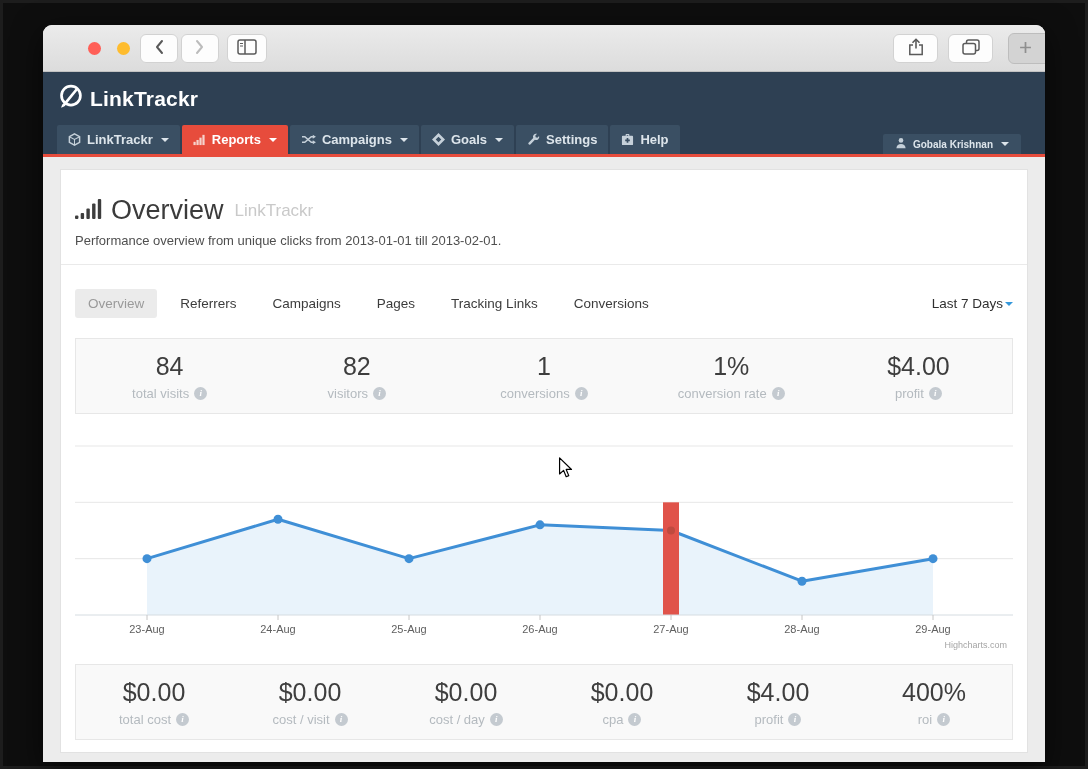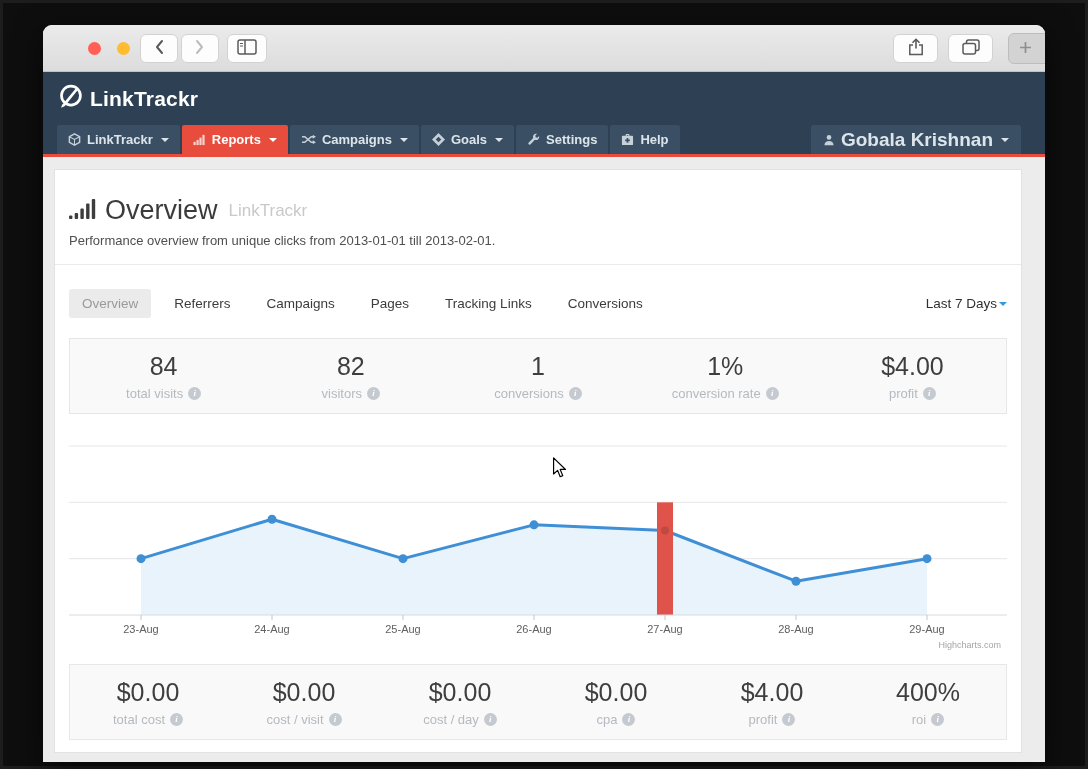--- a/index.html
+++ b/index.html
@@ -34,26 +34,26 @@
   .brand{position:absolute;left:14px;top:11px;display:flex;align-items:center;gap:6px;color:#fff;}
   .brand-text{font-size:21px;font-weight:bold;color:#fff;letter-spacing:.2px;}
   .mainnav{position:absolute;left:14px;bottom:0;display:flex;gap:2px;}
   .nav-item{height:29px;display:flex;align-items:center;gap:6px;padding:0 11px;background:#3a4f63;
             color:#dde5eb;font-size:13px;font-weight:600;border-radius:2px 2px 0 0;cursor:pointer;}
   .nav-item .nicon{display:flex;color:#c5d0d9;}
   .nav-item.active{background:#e74c3c;color:#fff;}
   .nav-item.active .nicon{color:#f6d2cc;}
   .caret{width:0;height:0;border-left:4px solid transparent;border-right:4px solid transparent;
          border-top:4px solid currentColor;margin-left:2px;}
-  .usernav{position:absolute;right:24px;bottom:0;height:29px;display:flex;align-items:center;gap:6px;
-           padding:0 12px;background:#3a4f63;color:#dde5eb;font-size:19px;font-weight:600;
+  .usernav{position:absolute;right:24px;bottom:0;height:20px;display:flex;align-items:center;gap:6px;
+           padding:0 12px;background:#3a4f63;color:#dde5eb;font-size:10px;font-weight:600;
            border-radius:2px 2px 0 0;cursor:pointer;}
   
   .content{position:relative;height:602px;background:#ececec;}
-  .card{position:absolute;left:11px;top:12px;width:968px;height:584px;background:#fff;
+  .card{position:absolute;left:17px;top:12px;width:968px;height:584px;background:#fff;
         border:1px solid #e2e2e2;}
   .title-block{padding:25px 14px 16px 14px;border-bottom:1px solid #eaeaea;}
   .title-row{display:flex;align-items:center;gap:9px;}
   .page-title{font-size:27px;color:#3b3b3b;}
   .title-suffix{font-size:17px;color:#c9c9c9;margin-left:2px;}
   .subtitle{margin-top:7px;font-size:13px;color:#4f4f4f;}
   .tabs-row{margin:24px 14px 0 14px;display:flex;align-items:center;gap:10px;height:29px;}
   .tab{font-size:13.5px;color:#3c3c3c;padding:7px 13px;border-radius:3px;cursor:pointer;}
   .tab.active{background:#ebebeb;color:#9a9a9a;}
   .range-picker{margin-left:auto;font-size:13.5px;color:#2f2f2f;display:flex;align-items:center;

